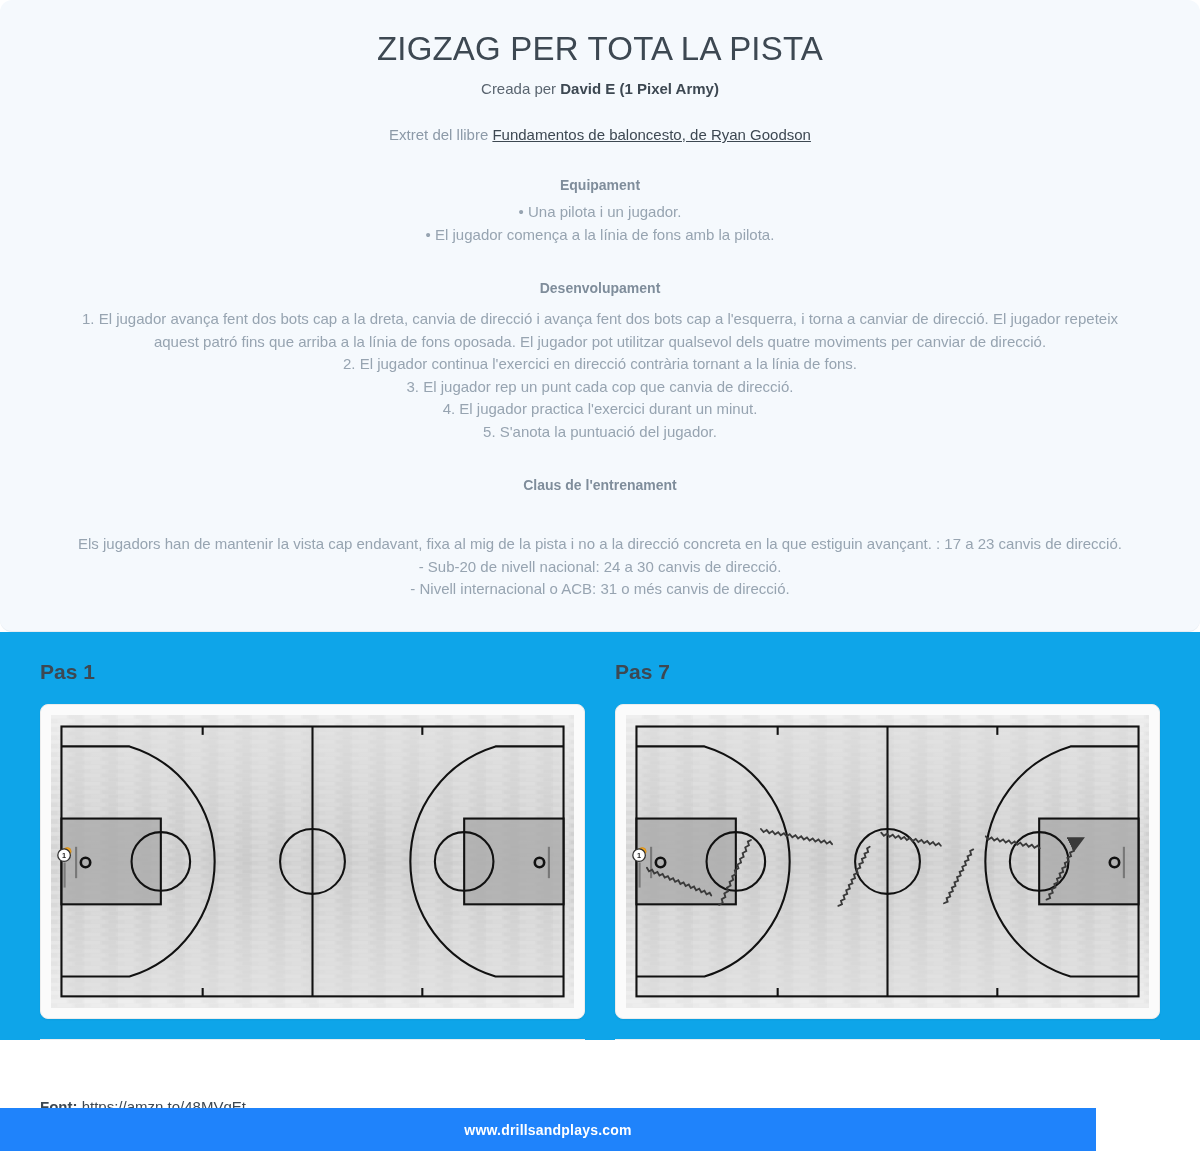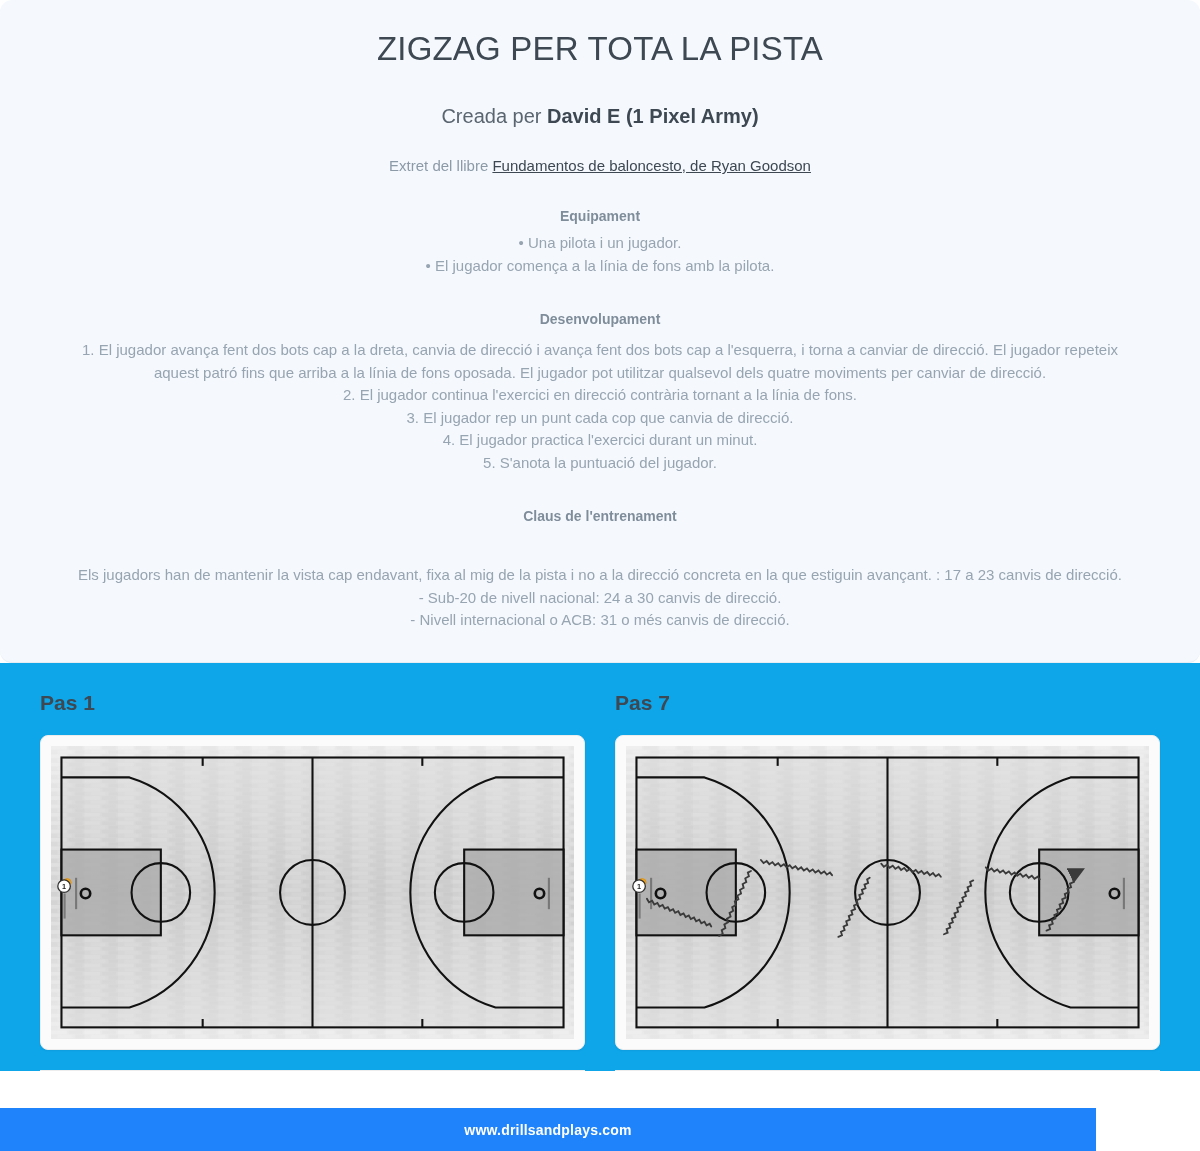--- a/index.html
+++ b/index.html
@@ -20,23 +20,23 @@
   }
   .drill-title {
     font-size: 33px;
     font-weight: 400;
     color: #3d4852;
     letter-spacing: .2px;
     line-height: 1.25;
     padding: 6px 0 4px 0;
   }
   .byline {
-    font-size: 20px;
+    font-size: 15px;
     color: #5a6570;
-    margin-top: 32px;
+    margin-top: 7px;
   }
   .byline b { color: #3d4852; font-weight: bold; }
   .source-line {
     font-size: 15px;
     color: #8c9aa8;
     margin-top: 29px;
   }
   .source-line .src-link {
     color: #3d4852;
     text-decoration: underline;

